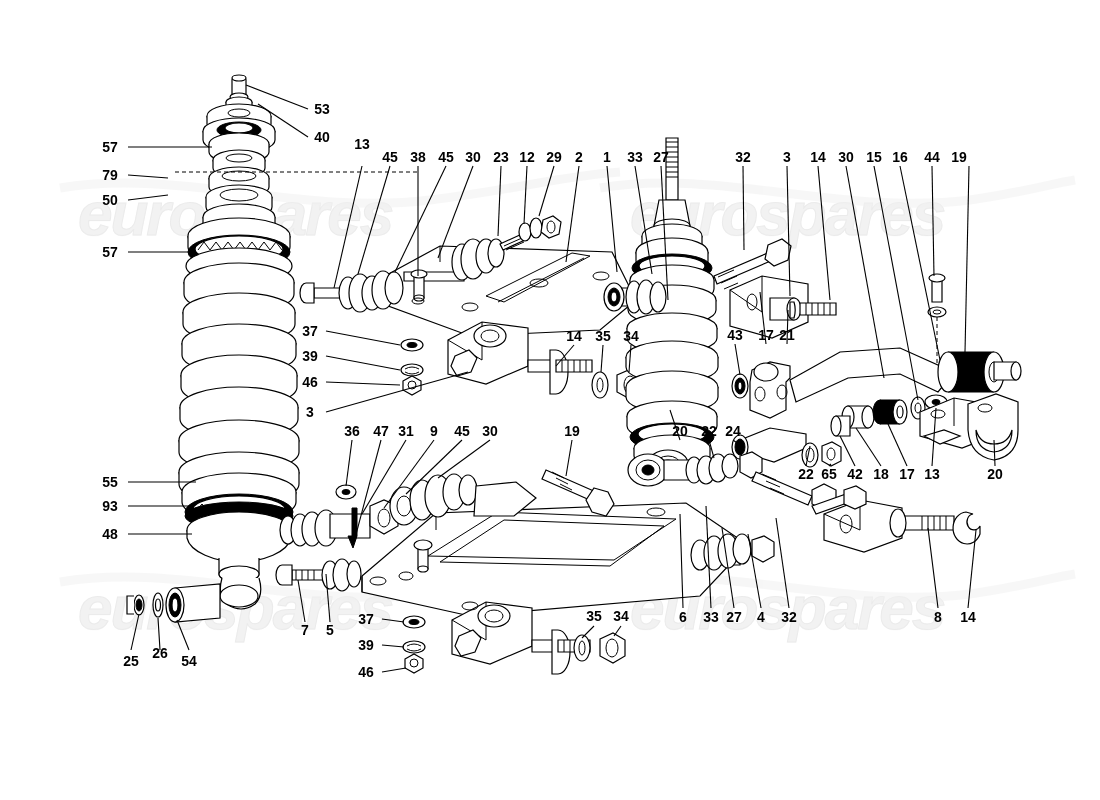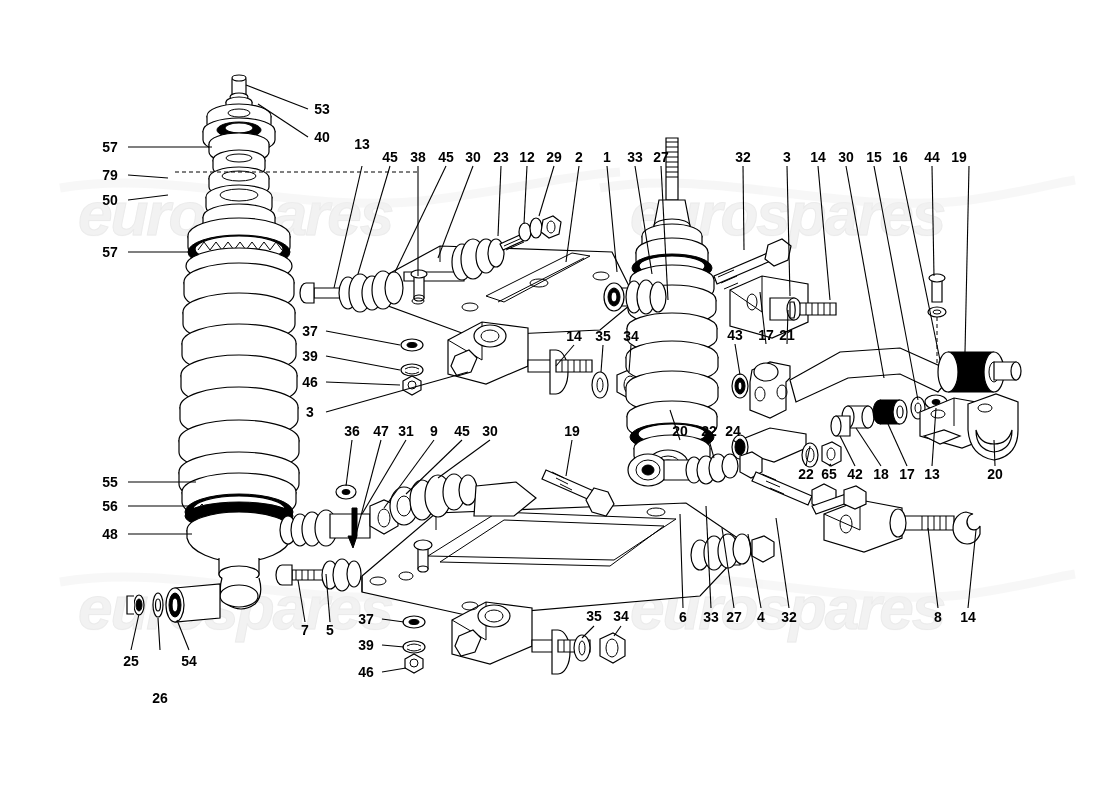--- a/index.html
+++ b/index.html
@@ -545,21 +545,21 @@
     </g>
   </svg>
 
   <div class="lbl" style="left:322px;top:109px">53</div>
   <div class="lbl" style="left:322px;top:137px">40</div>
   <div class="lbl" style="left:110px;top:147px">57</div>
   <div class="lbl" style="left:110px;top:175px">79</div>
   <div class="lbl" style="left:110px;top:200px">50</div>
   <div class="lbl" style="left:110px;top:252px">57</div>
   <div class="lbl" style="left:110px;top:482px">55</div>
-  <div class="lbl" style="left:110px;top:506px">56</div>
+  <div class="lbl" style="left:110px;top:506px">93</div>
   <div class="lbl" style="left:110px;top:534px">48</div>
 
   <div class="lbl" style="left:362px;top:144px">13</div>
   <div class="lbl" style="left:390px;top:157px">45</div>
   <div class="lbl" style="left:418px;top:157px">38</div>
   <div class="lbl" style="left:446px;top:157px">45</div>
   <div class="lbl" style="left:473px;top:157px">30</div>
   <div class="lbl" style="left:501px;top:157px">23</div>
   <div class="lbl" style="left:527px;top:157px">12</div>
   <div class="lbl" style="left:554px;top:157px">29</div>
@@ -603,21 +603,21 @@
   <div class="lbl" style="left:829px;top:474px">65</div>
   <div class="lbl" style="left:855px;top:474px">42</div>
   <div class="lbl" style="left:881px;top:474px">18</div>
   <div class="lbl" style="left:907px;top:474px">17</div>
   <div class="lbl" style="left:932px;top:474px">13</div>
   <div class="lbl" style="left:995px;top:474px">20</div>
 
   <div class="lbl" style="left:305px;top:630px">7</div>
   <div class="lbl" style="left:330px;top:630px">5</div>
   <div class="lbl" style="left:131px;top:661px">25</div>
-  <div class="lbl" style="left:160px;top:698px">26</div>
+  <div class="lbl" style="left:160px;top:653px">26</div>
   <div class="lbl" style="left:189px;top:661px">54</div>
 
   <div class="lbl" style="left:366px;top:619px">37</div>
   <div class="lbl" style="left:366px;top:645px">39</div>
   <div class="lbl" style="left:366px;top:672px">46</div>
   <div class="lbl" style="left:594px;top:616px">35</div>
   <div class="lbl" style="left:621px;top:616px">34</div>
 
   <div class="lbl" style="left:683px;top:617px">6</div>
   <div class="lbl" style="left:711px;top:617px">33</div>

